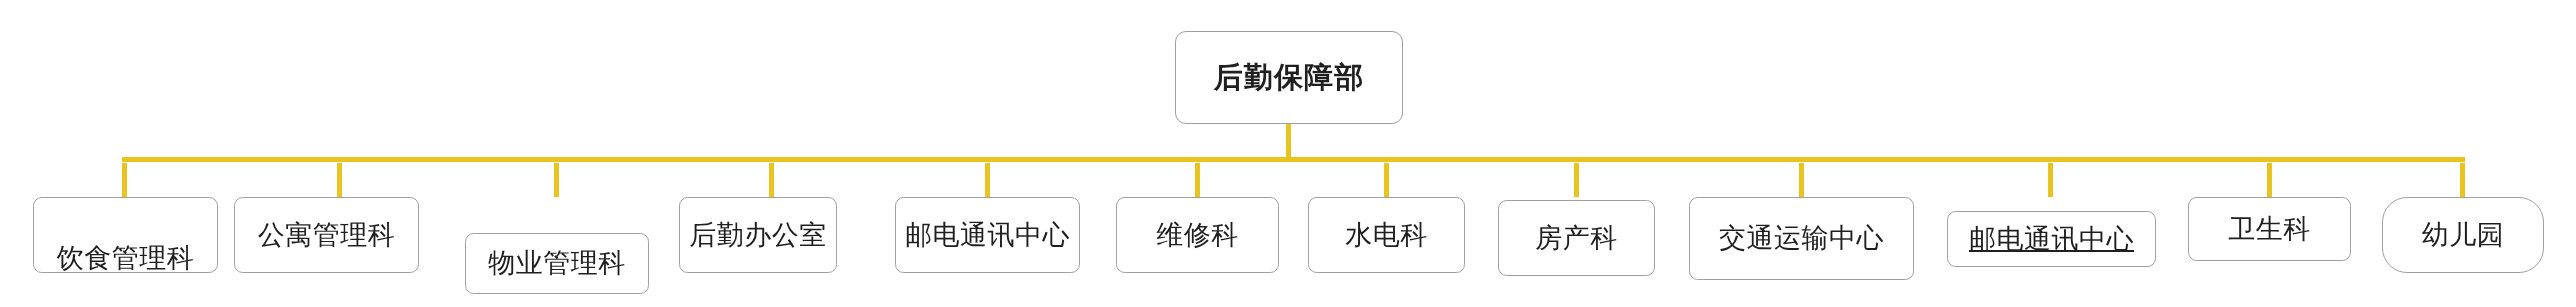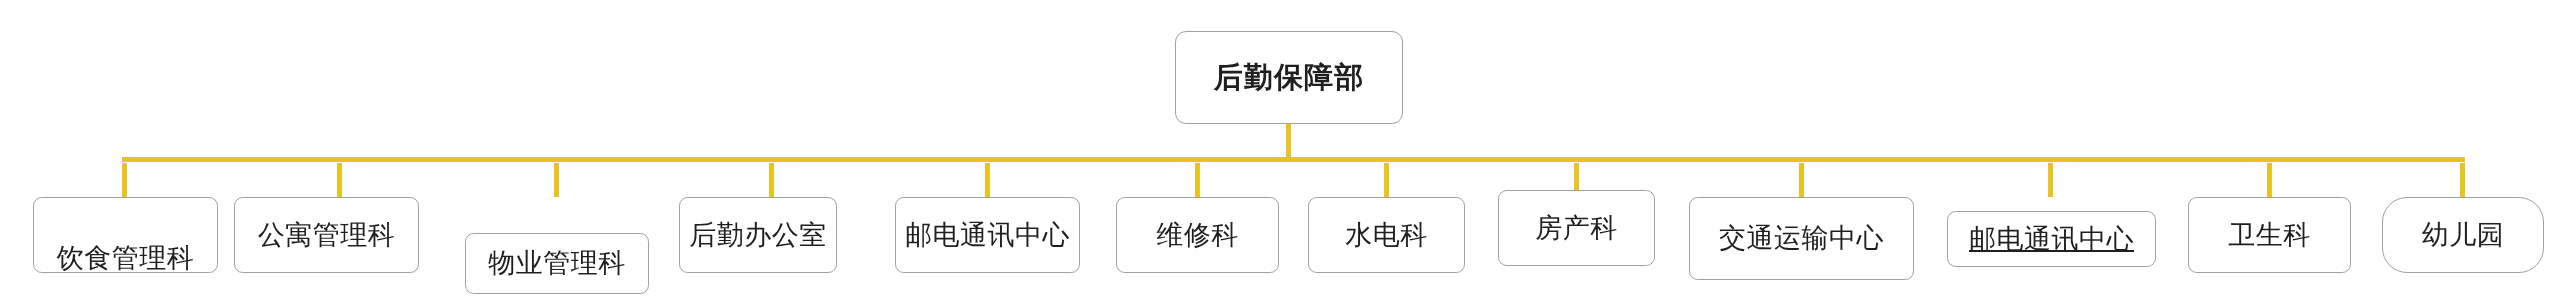--- a/index.html
+++ b/index.html
@@ -84,30 +84,30 @@
       </div>
       <div class="node child" style="left: 895px; top: 197px; width: 185px; height: 76px;">
         <span>邮电通讯中心</span>
       </div>
       <div class="node child" style="left: 1116px; top: 197px; width: 163px; height: 76px; text-align: right;">
         <span>维修科</span>
       </div>
       <div class="node child" style="left: 1308px; top: 197px; width: 157px; height: 76px;">
         <span>水电科</span>
       </div>
-      <div class="node child" style="left: 1498px; top: 190px; width: 157px; height: 76px; justify-content: center;">
+      <div class="node child" style="left: 1498px; top: 200px; width: 157px; height: 76px; justify-content: center;">
         <span>房产科</span>
       </div>
       <div class="node child" style="left: 1689px; top: 197px; width: 225px; height: 83px;">
         <span>交通运输中心</span>
       </div>
       <div class="node child" style="left: 1947px; top: 211px; width: 209px; height: 56px; text-decoration: underline;">
         <span>邮电通讯中心</span>
       </div>
-      <div class="node child" style="left: 2188px; top: 197px; width: 163px; height: 76px;">
+      <div class="node child" style="left: 2188px; top: 197px; width: 163px; height: 64px;">
         <span>卫生科</span>
       </div>
       <div class="node child" style="left: 2382px; top: 197px; width: 162px; height: 76px; border-radius: 25px;">
         <span>幼儿园</span>
       </div>
     </div>
 </div>
 
 
 </body></html>

